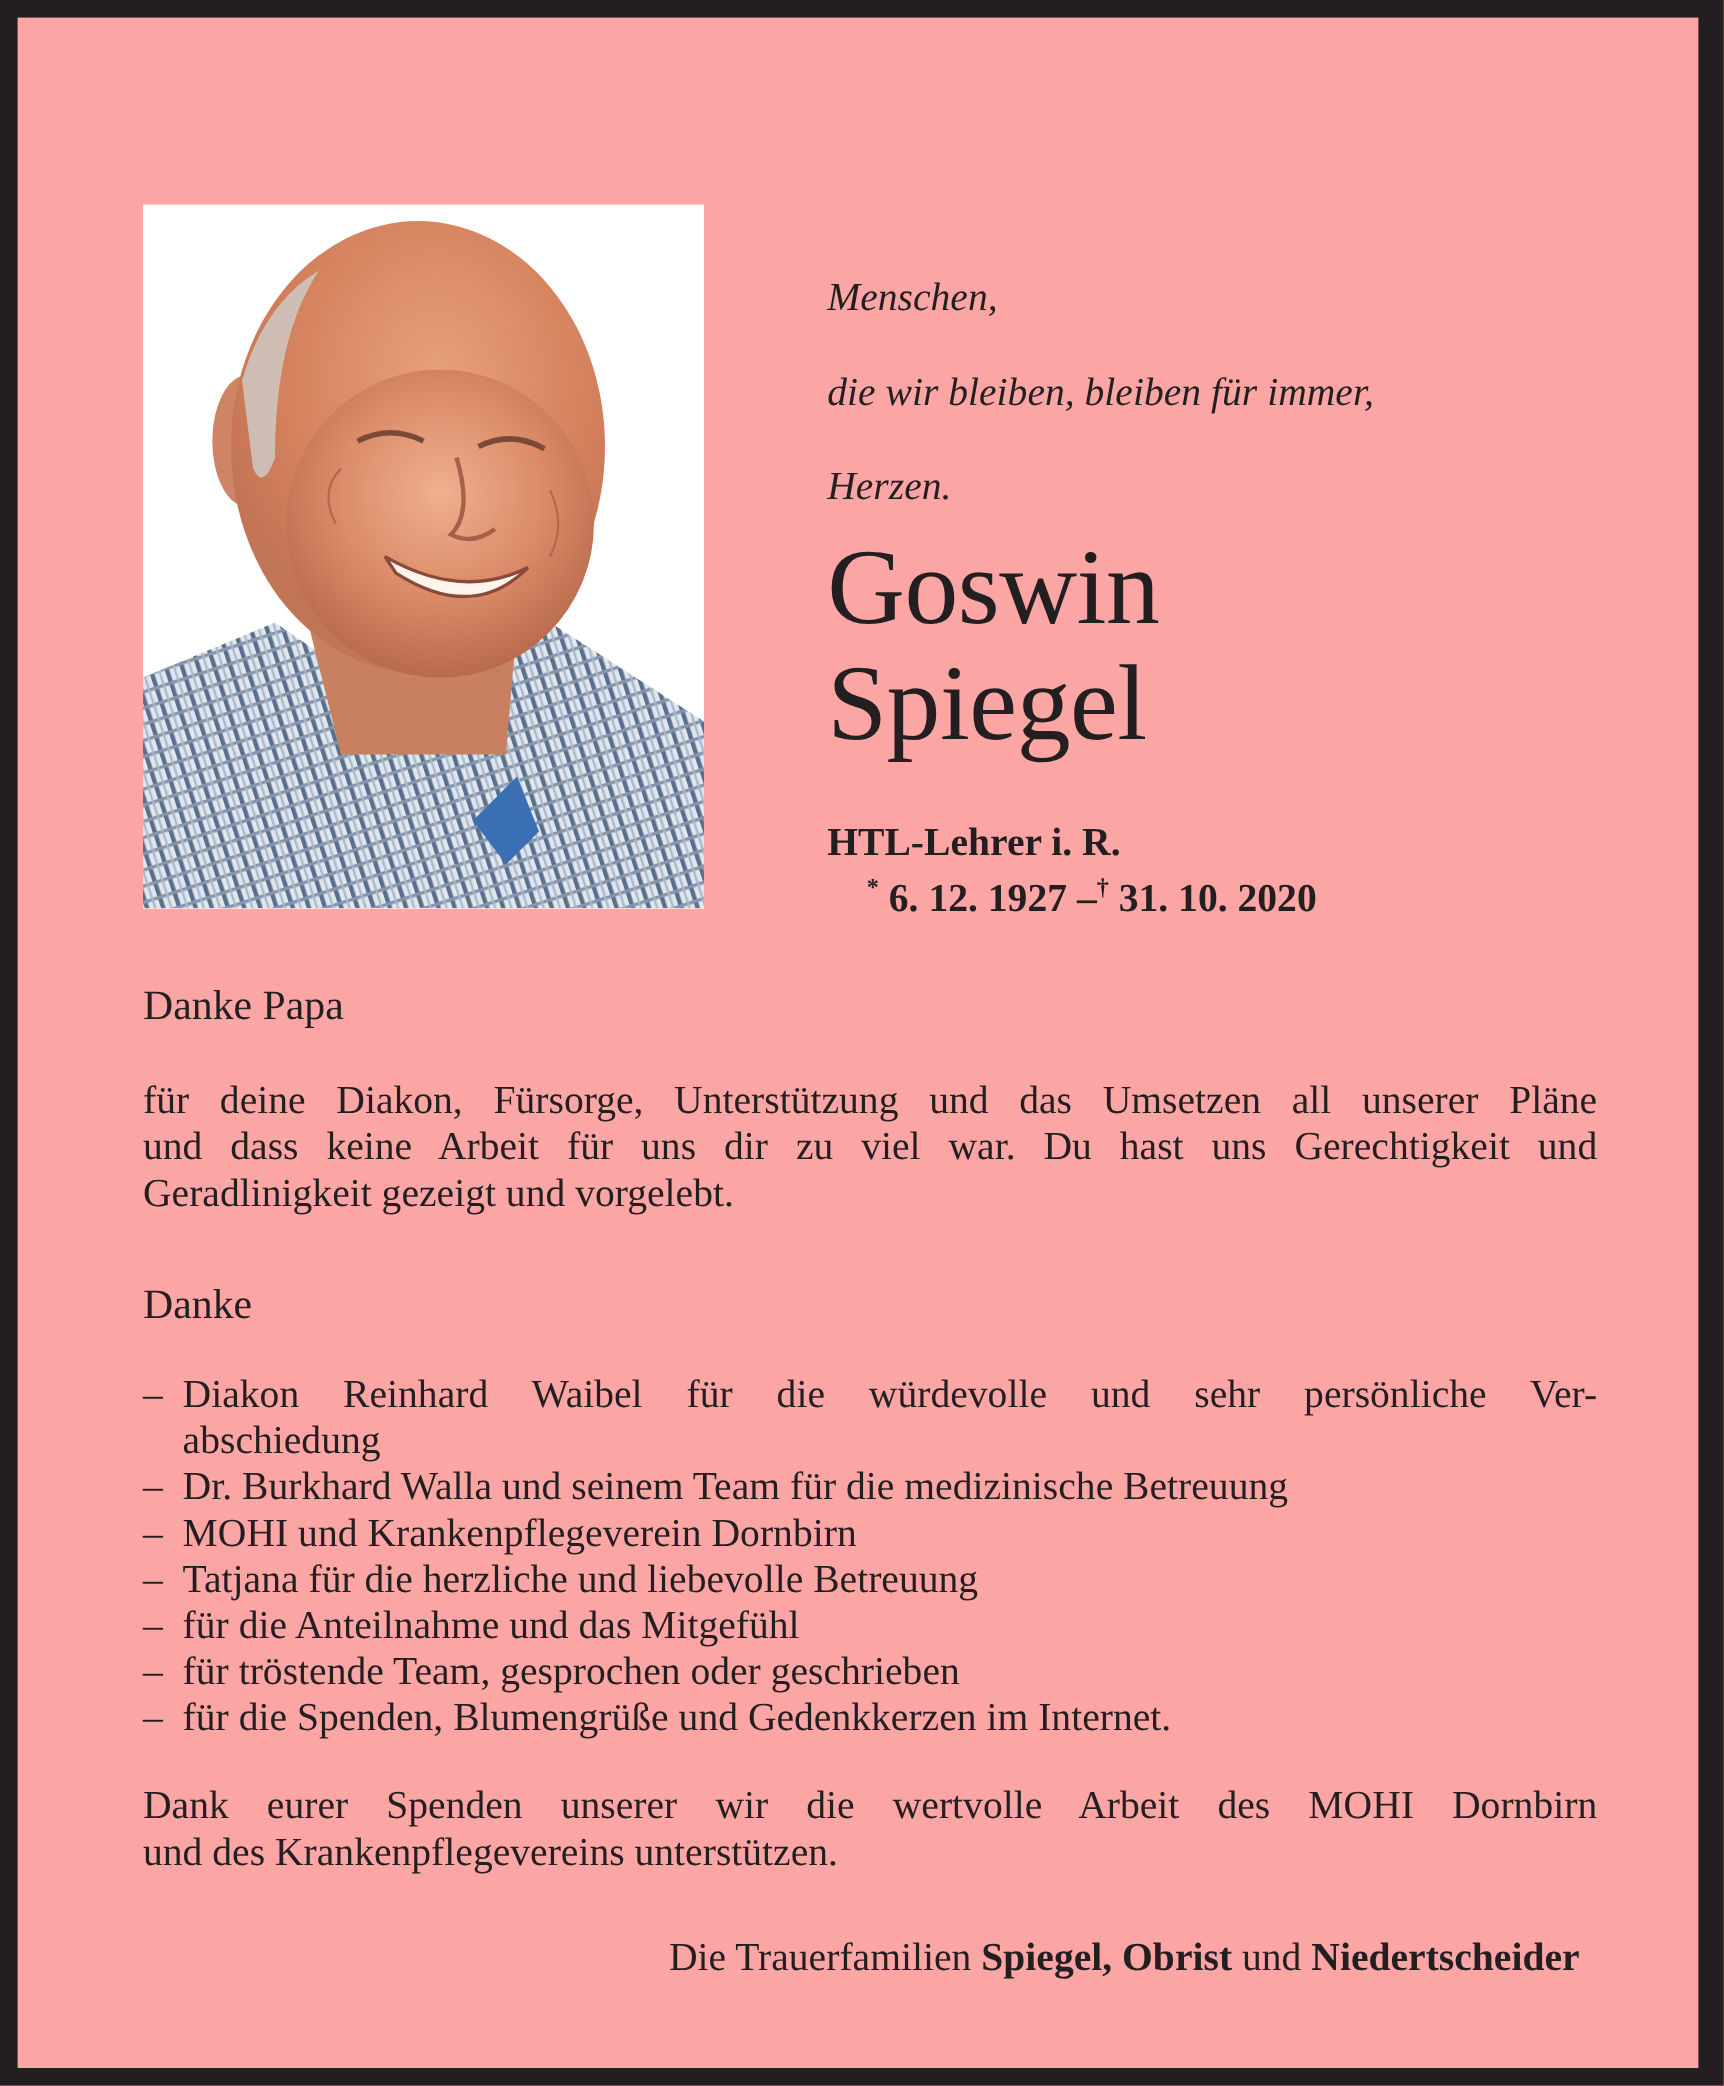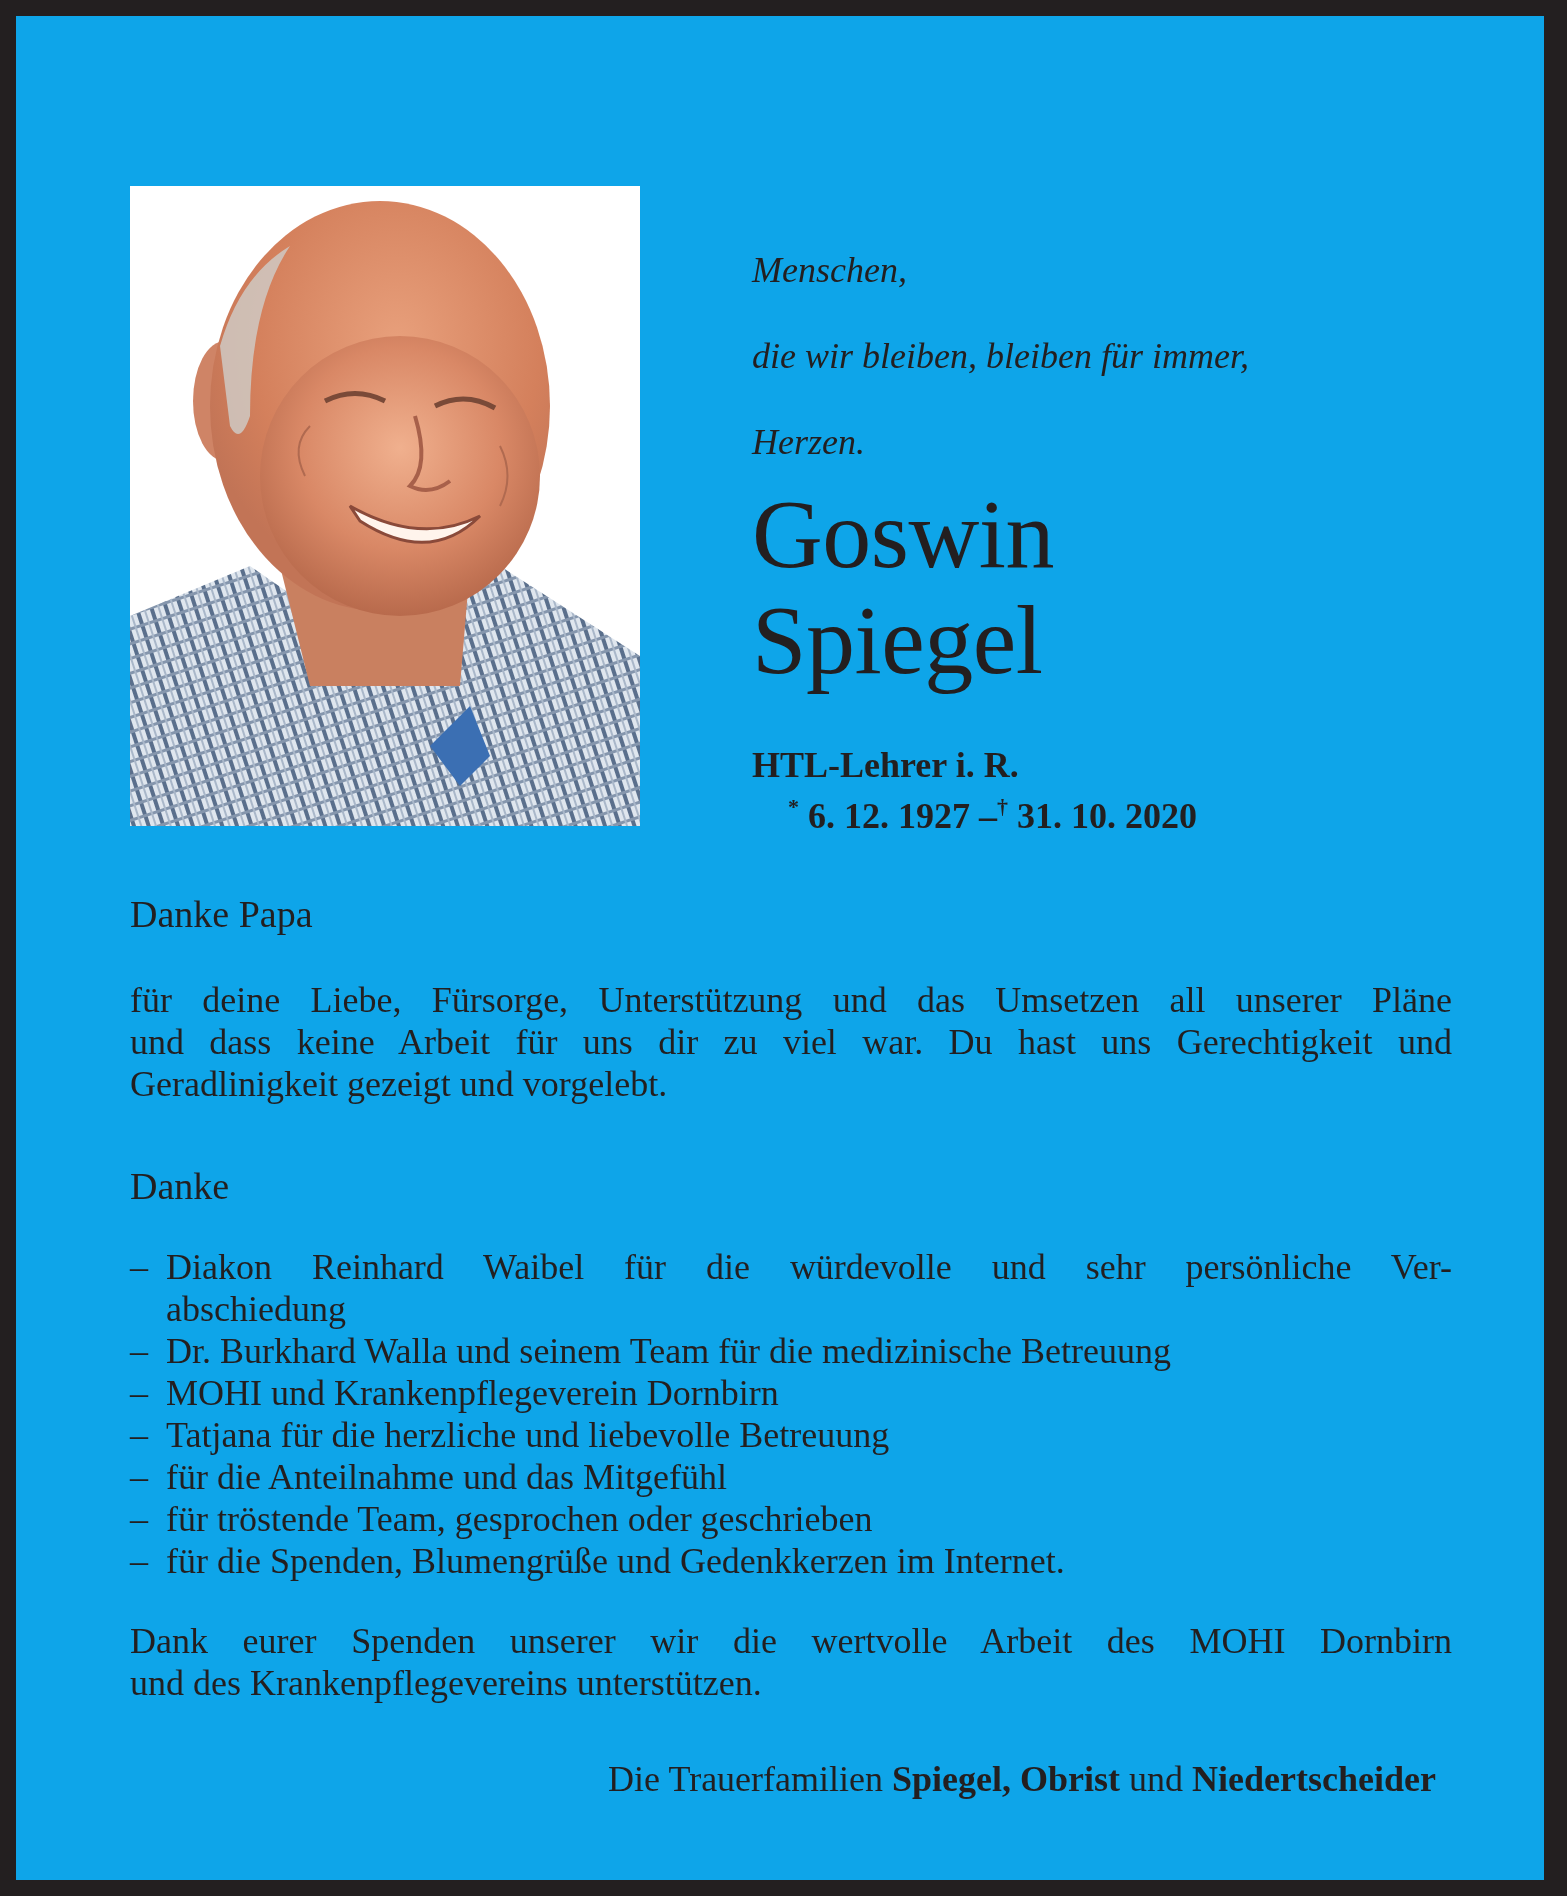--- a/index.html
+++ b/index.html
@@ -8,21 +8,21 @@
     background: #231f20;
     position: relative;
     overflow: hidden;
     font-family: "Liberation Serif", "DejaVu Serif", serif;
     color: #231f20;
   }
   .page {
     position: absolute;
     left: 16px; top: 16px;
     width: 1528px; height: 1864px;
-    background: #0ea5e9;
+    background: #fca5a5;
   }
   .photo {
     position: absolute;
     left: 114px; top: 170px;
     width: 510px; height: 640px;
     overflow: hidden;
     background: #ffffff;
   }
   .photo svg { width: 100%; height: 100%; display: block; }
   .quote {
@@ -163,21 +163,21 @@
   <div class="dates">
     <sup>*</sup>
     <span>6. 12. 1927</span>
     <span>–</span><sup>†</sup>
     <span>31. 10. 2020</span>
   </div>
 
   <div class="h" style="top:876px;font-family:Liberation Serif, serif;">Danke Papa</div>
 
   <div class="para" style="top:963px;">
-    <span class="ln">für deine Liebe, Fürsorge, Unterstützung und das Umsetzen all unserer Pläne</span>
+    <span class="ln">für deine Diakon, Fürsorge, Unterstützung und das Umsetzen all unserer Pläne</span>
     <span class="ln">und dass keine Arbeit für uns dir zu viel war. Du hast uns Gerechtigkeit und</span>
     <span class="ln last">Geradlinigkeit gezeigt und vorgelebt.</span>
   </div>
 
   <div class="h" style="top:1148px;">Danke</div>
 
   <ul class="list">
     <li class="just">
       <span class="dash">–</span>
       <span class="t">Diakon Reinhard Waibel für die würdevolle und sehr persönliche Ver-</span>

